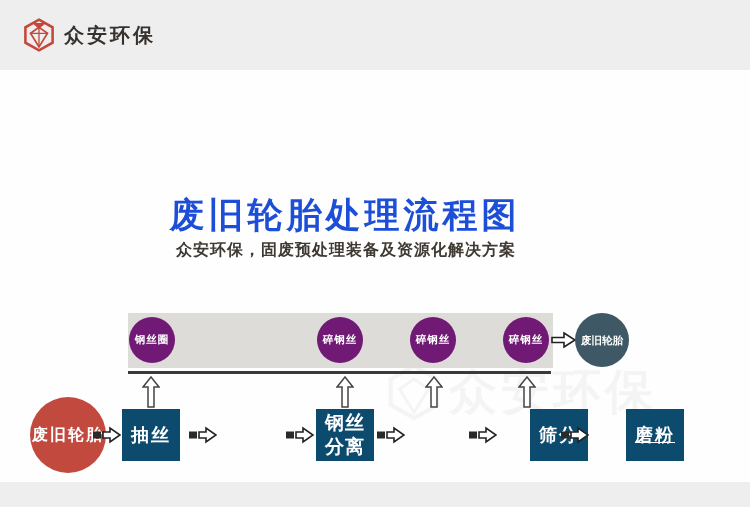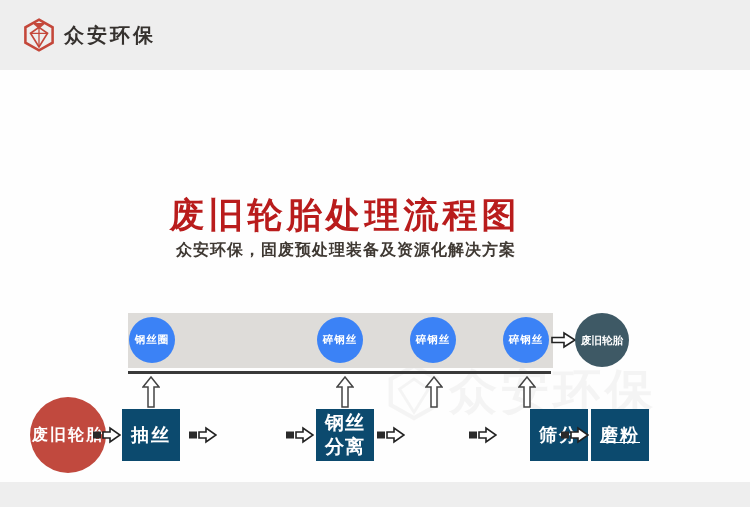--- a/index.html
+++ b/index.html
@@ -16,21 +16,21 @@
   .header { position:absolute; left:0; top:0; width:750px; height:70px; background:#eeeeee; }
   .brand { position:absolute; left:22px; top:18px; display:flex; align-items:center; gap:8px; }
   .brand-name { font-size:20px; font-weight:bold; color:#35312e; letter-spacing:3px; }
 
   
   .card { position:absolute; left:0; top:70px; width:750px; height:412px; background:#fefefe; }
 
   .page-title {
     position:absolute; left:0; top:122px; width:690px;
     text-align:center; font-size:35px; font-weight:bold;
-    color:#b91c1c; letter-spacing:4px;
+    color:#1d4ed8; letter-spacing:4px;
   }
   .page-subtitle {
     position:absolute; left:0; top:170px; width:692px;
     text-align:center; font-size:16px; font-weight:bold;
     font-family:"Liberation Serif","DejaVu Serif",serif;
     color:#3f3933; letter-spacing:1px;
   }
 
   
   .watermark {
@@ -38,21 +38,21 @@
     opacity:0.05; z-index:0; pointer-events:none;
   }
   .watermark .wm-text { font-size:48px; font-weight:bold; color:#55504a; letter-spacing:4px; }
 
   
   .band { position:absolute; left:128px; top:243px; width:425px; height:55px; background:#dedcd9; z-index:1; }
   .band-line { position:absolute; left:128px; top:301px; width:423px; height:3px; background:#3a3a3a; z-index:1; }
 
   .out-circle {
     position:absolute; width:46px; height:46px; top:247px; border-radius:50%;
-    background:#3b82f6; color:#ffffff; display:flex; align-items:center; justify-content:center;
+    background:#701a75; color:#ffffff; display:flex; align-items:center; justify-content:center;
     font-size:10.5px; font-weight:bold; letter-spacing:1px; z-index:2;
   }
   .recycle-circle {
     position:absolute; left:575px; top:243px; width:54px; height:54px; border-radius:50%;
     background:#3e5965; color:#ffffff; display:flex; align-items:center; justify-content:center;
     font-size:10.5px; font-weight:bold; z-index:2; text-align:center; line-height:1.2; padding:0 6px;
   }
 
   
   .source-circle {
@@ -155,19 +155,19 @@
     <svg class="harrow" style="left:469px;" width="28" height="18" viewBox="0 0 28 18">
       <rect x="0" y="5.5" width="8" height="7" fill="#2a2a2a"></rect>
       <polygon points="10,6 17,6 17,2 27,9 17,16 17,12 10,12" fill="#ffffff" stroke="#222222" stroke-width="1.6"></polygon>
     </svg>
     <div class="step-box" style="left:498px;margin-left:32px;">筛分</div>
 
     <svg class="harrow" style="left:561px;" width="28" height="18" viewBox="0 0 28 18">
       <rect x="0" y="5.5" width="8" height="7" fill="#2a2a2a"></rect>
       <polygon points="10,6 17,6 17,2 27,9 17,16 17,12 10,12" fill="#ffffff" stroke="#222222" stroke-width="1.6"></polygon>
     </svg>
-    <div class="step-box" style="left:591px;text-decoration:underline;">磨粉</div>
+    <div class="step-box" style="left:626px;text-decoration:underline;">磨粉</div>
 
   </div>
 
   <div style="position:absolute;left:0;top:482px;width:750px;height:25px;background:#eeeeee;"></div>
 
 </div>
 
 </body></html>

